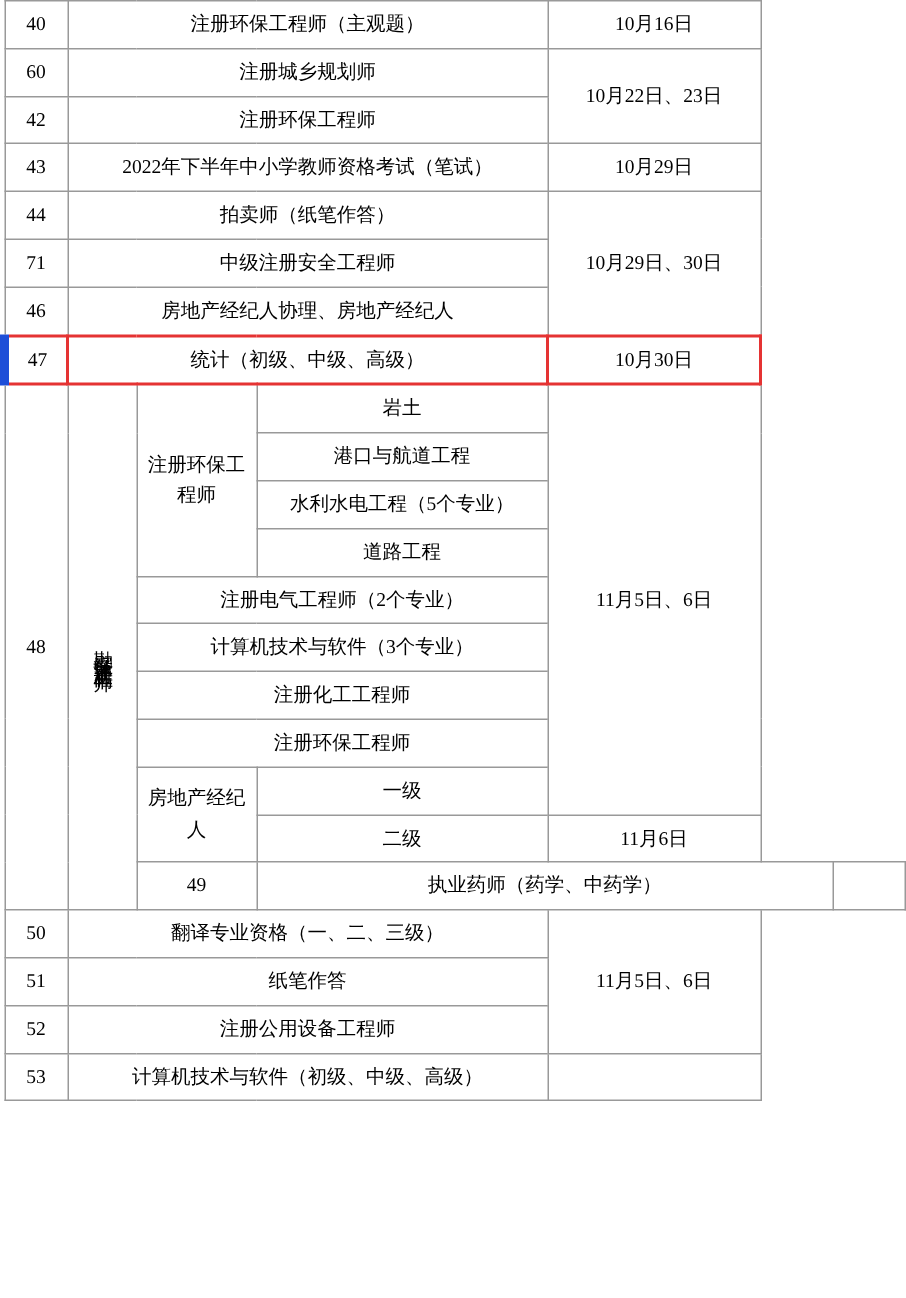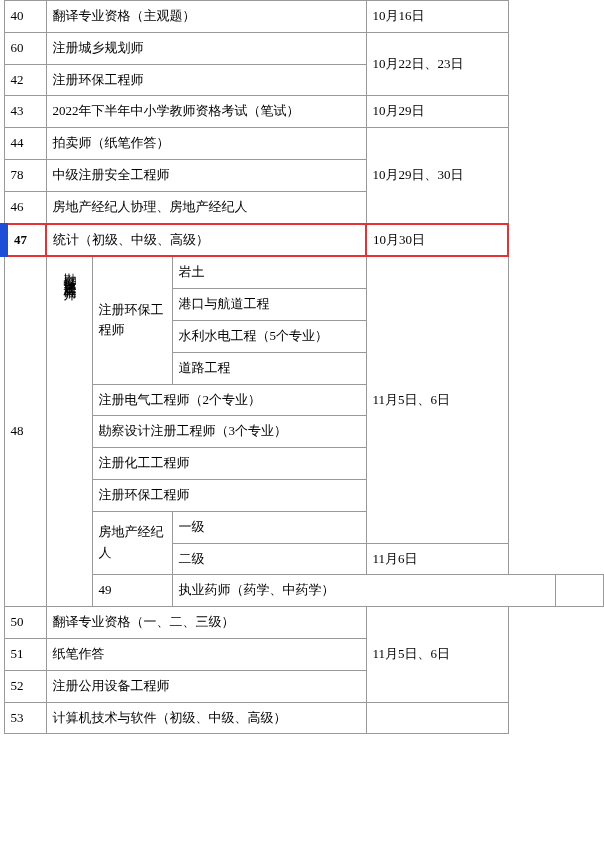--- a/index.html
+++ b/index.html
@@ -15,47 +15,47 @@
     }
     table {
       width: 100%;
       border-collapse: collapse;
       table-layout: fixed;
     }
     td, th {
       border: 1px solid #999;
       padding: 5px 6px;
       vertical-align: middle;
+      text-align: center;
       line-height: 1.6;
     }
     .row-highlight td {
       border: 2px solid #e53333;
     }
     .row-highlight td:first-child {
-      border-left: 8px solid #1d4ed8;
-      font-weight: bold;
+      border-left: 6px solid #1d4ed8;
     }
   </style>
 </head>
 <body>
 
 <div class="table-wrap">
   <table>
     <colgroup>
       <col style="width:42px">
       <col style="width:46px">
       <col style="width:80px">
       <col style="width:194px">
       <col style="width:142px">
     </colgroup>
     <tbody>
 
       <tr>
         <td>40</td>
-        <td colspan="3">翻译专业资格（主观题）</td>
+        <td colspan="3">注册环保工程师（主观题）</td>
         <td>10月16日</td>
       </tr>
 
       <tr>
         <td>60</td>
         <td colspan="3">注册城乡规划师</td>
         <td rowspan="2">10月22日、23日</td>
       </tr>
 
       <tr>
@@ -69,21 +69,21 @@
         <td>10月29日</td>
       </tr>
 
       <tr>
         <td>44</td>
         <td colspan="3">拍卖师（纸笔作答）</td>
         <td rowspan="3">10月29日、30日</td>
       </tr>
 
       <tr>
-        <td>78</td>
+        <td>71</td>
         <td colspan="3">中级注册安全工程师</td>
       </tr>
 
       <tr>
         <td>46</td>
         <td colspan="3">房地产经纪人协理、房地产经纪人</td>
       </tr>
 
       <tr class="row-highlight">
         <td>47</td>
@@ -109,21 +109,21 @@
 
       <tr>
         <td>道路工程</td>
       </tr>
 
       <tr>
         <td colspan="2">注册电气工程师（2个专业）</td>
       </tr>
 
       <tr>
-        <td colspan="2">勘察设计注册工程师（3个专业）</td>
+        <td colspan="2">计算机技术与软件（3个专业）</td>
       </tr>
 
       <tr>
         <td colspan="2">注册化工工程师</td>
       </tr>
 
       <tr>
         <td colspan="2">注册环保工程师</td>
       </tr>
 

